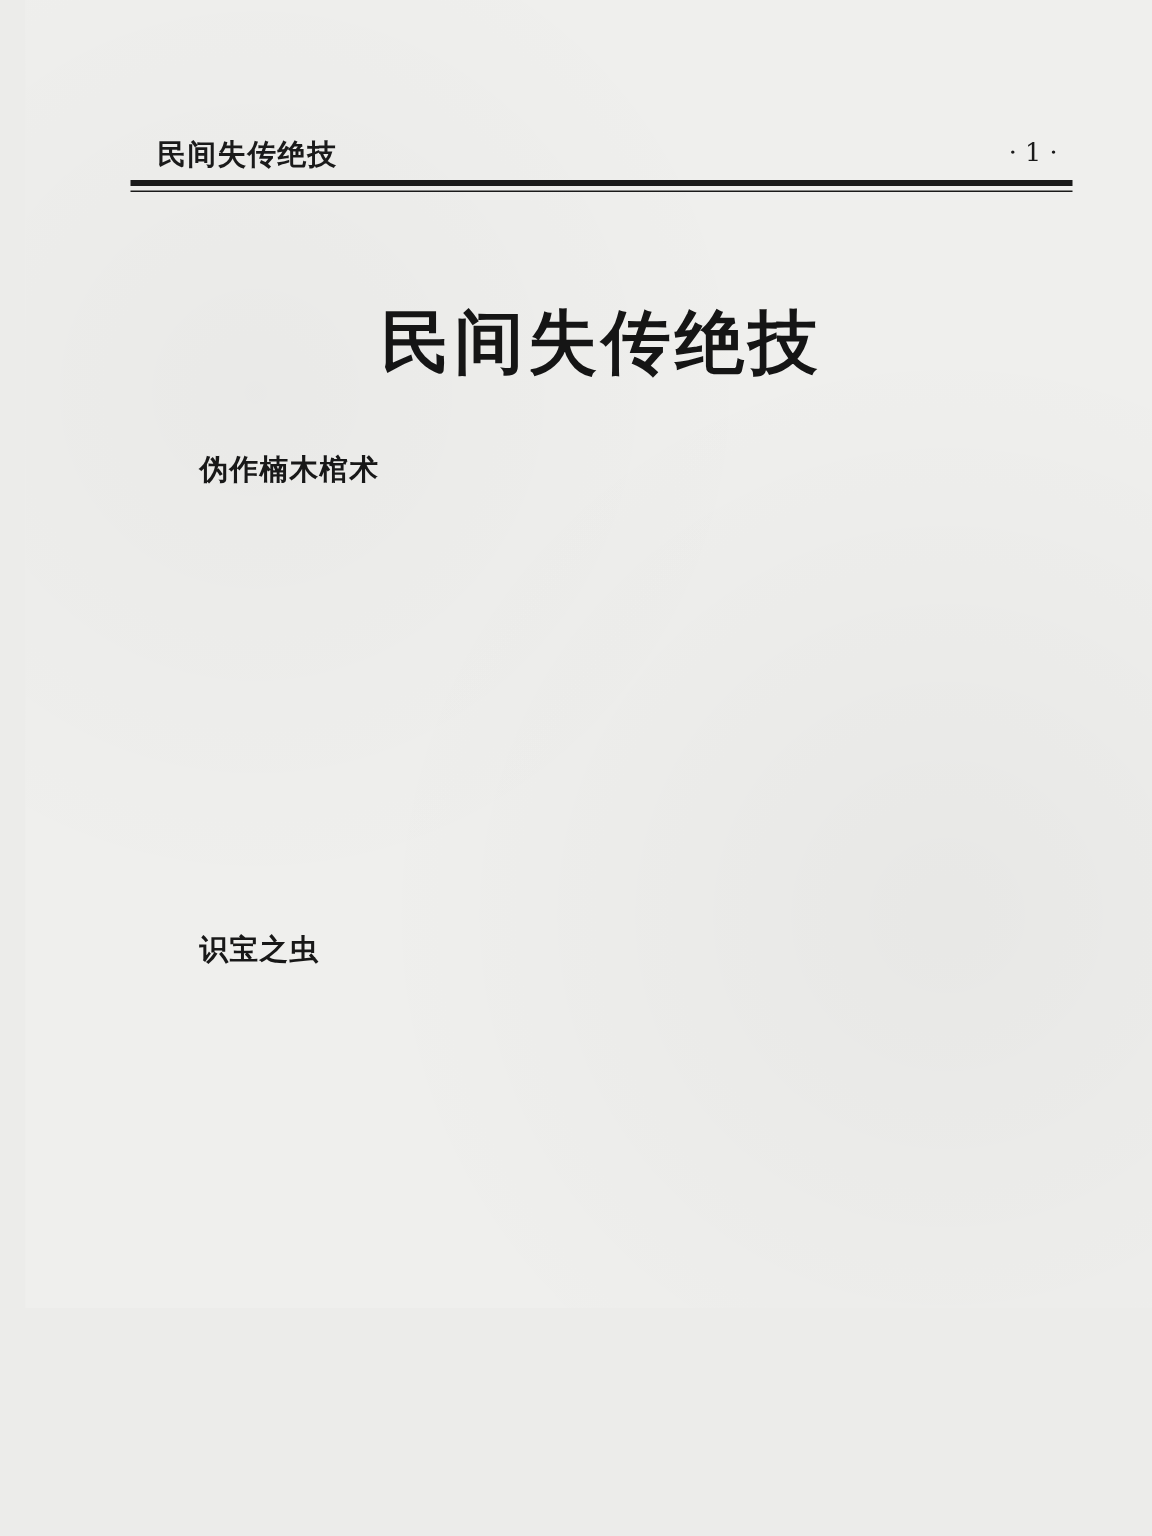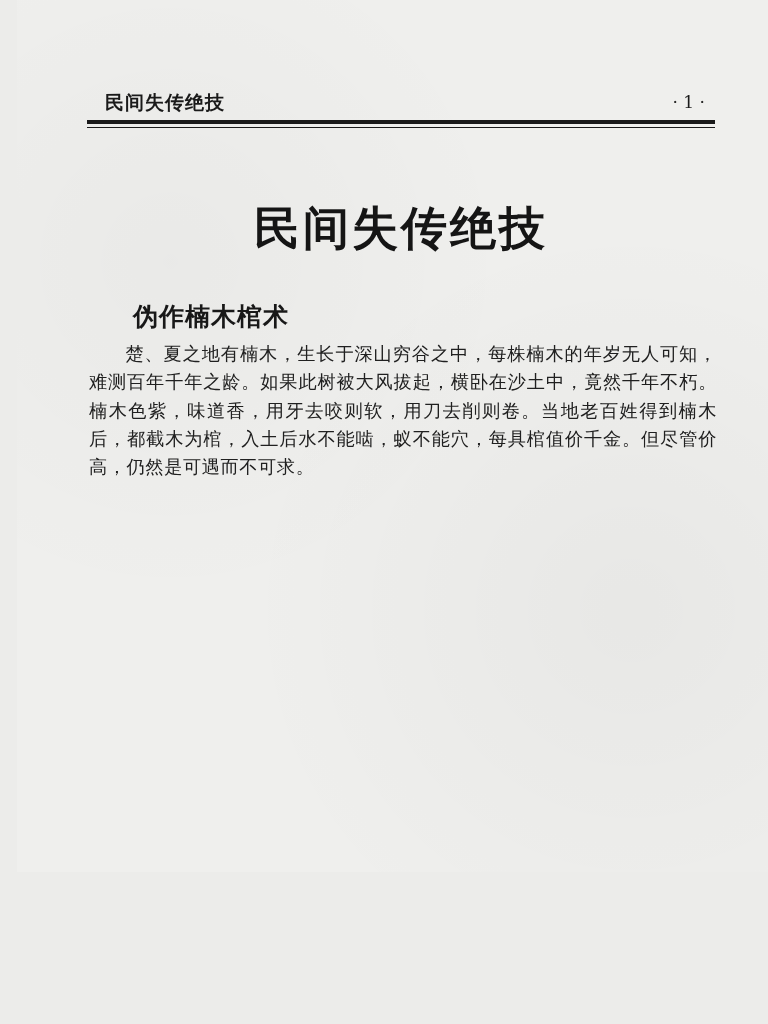--- a/index.html
+++ b/index.html
@@ -35,21 +35,21 @@
   .rule-thin {
     position: absolute; left: 70px; top: 127px; width: 628px; height: 1px; background: #1a1a1a;
   }
   .main-title {
     position: absolute; left: 0; top: 198px; width: 768px; text-align: center;
     font-size: 46px; font-weight: bold; letter-spacing: 3px; color: #151515;
   }
   .section-heading {
     position: absolute; left: 116px;
     font-family: Liberation Mono, monospace;
-    font-size: 25px; font-weight: bold; color: #181818; letter-spacing: 1px;
+    font-size: 19px; font-weight: bold; color: #181818; letter-spacing: 1px;
   }
   .para {
     position: absolute; left: 72px; width: 628px;
     font-size: 18.2px; line-height: 28.3px; letter-spacing: 0.6px;
     text-align: justify; text-indent: 2em; color: #202020;
     margin: 0;
   }
 </style>
 </head>
 <body>
@@ -59,16 +59,16 @@
   <div class="running-head">
     <span class="running-title">民间失传绝技</span>
     <span class="page-num">· 1 ·</span>
   </div>
   <div class="rule-thick"></div>
   <div class="rule-thin"></div>
 
   <div class="main-title">民间失传绝技</div>
 
   <div class="section-heading" style="top:300px;">伪作楠木棺术</div>
-  <p class="para" style="top:340px;">楚、夏之地有楠木，生长于深山穷谷之中，每株楠木的年岁无人可知，难测百年千年之龄。如果此树被大风拔起，横卧在沙土中，竟然千年不朽。楠木色紫，味道香，用牙去咬则软，用刀去削则卷。当地老百姓得到楠木后，都截木为棺，入土后水不能啮，蚁不能穴，每具棺值价千金。但尽管价高，仍然是可遇而不可求。</p>
 
+  <div class="section-heading" style="top:620px;">识宝之虫</div>
 
 </div>
 
 </body></html>

